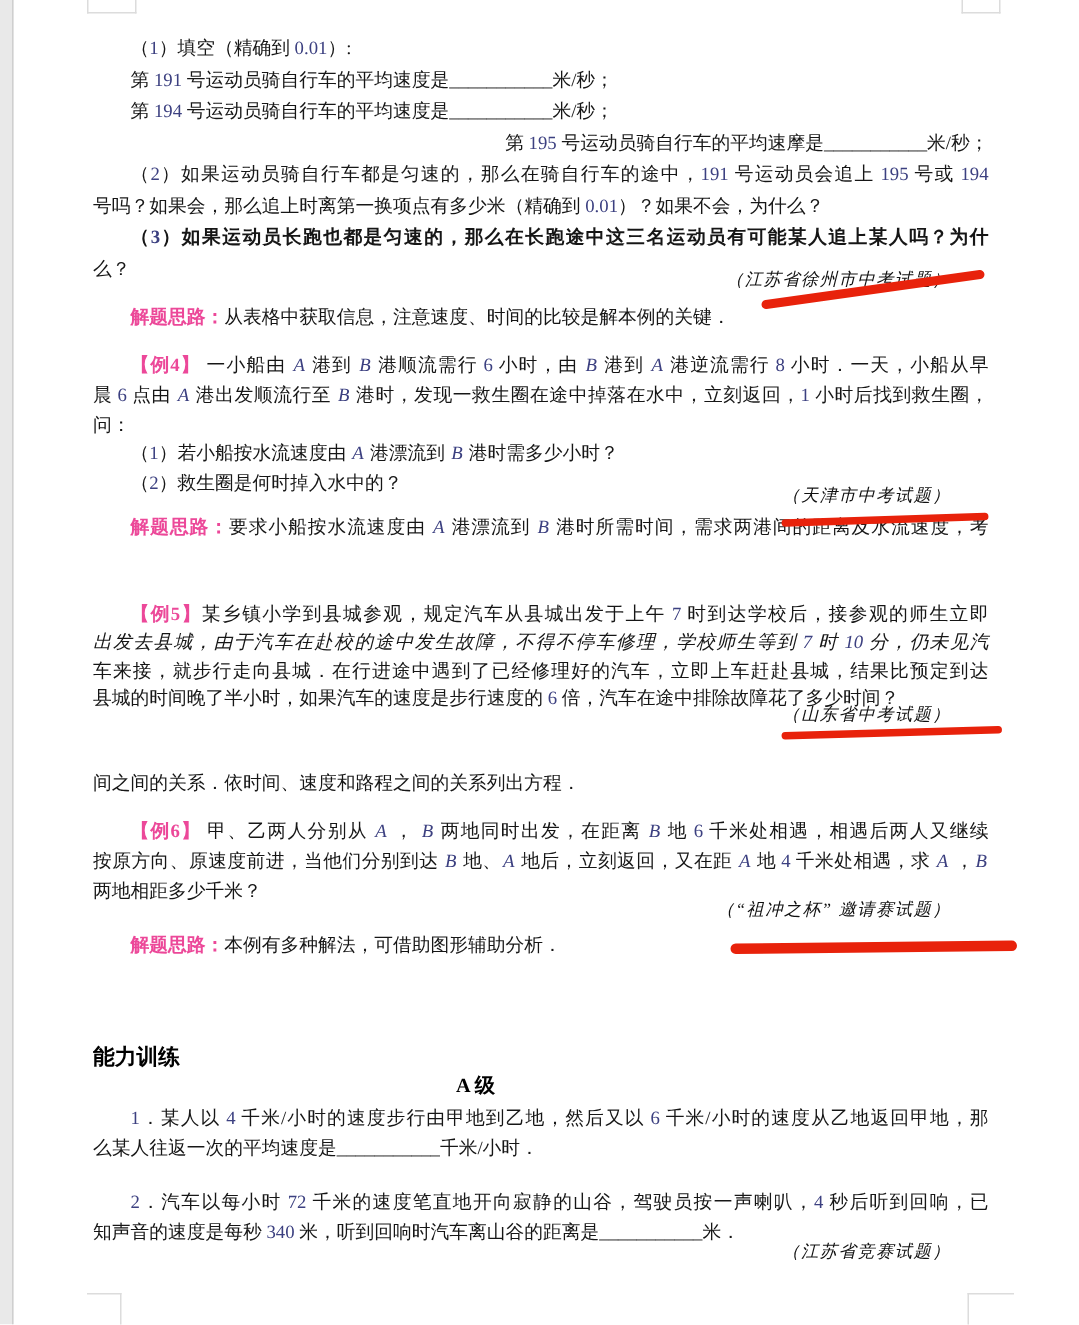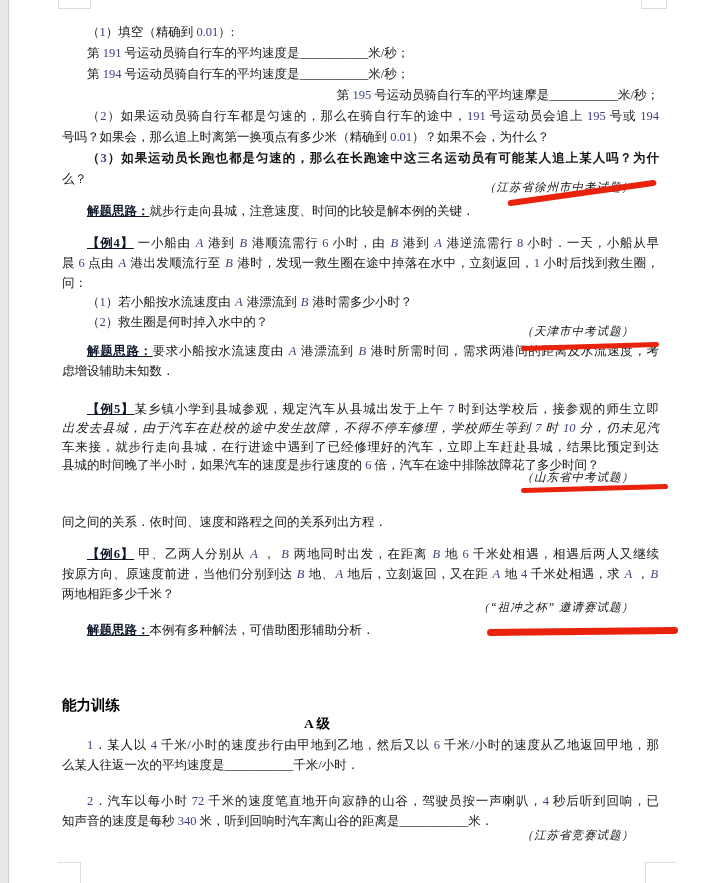--- a/index.html
+++ b/index.html
@@ -13,21 +13,21 @@
     position:absolute;left:0;top:0;width:8px;height:883px;
     background:#e9e9e9;border-right:1px solid #cfcfcf;
   }
   .page{position:absolute;left:0;top:0;width:719px;height:883px;padding-left:23px;}
   .line{
     position:absolute;left:62px;width:597px;height:20px;line-height:20px;
     font-size:12.5px;white-space:normal;
   }
   .j{text-align:justify;text-align-last:justify;}
   .ind{text-indent:2em;}
-  .lbl{font-weight:bold;color:#0f172a;text-decoration:underline;}
+  .lbl{font-weight:bold;color:#ec4899;}
   .num{color:var(--numc,#3c4080);}
   .var{font-style:italic;color:var(--numc,#3c4080);padding:0 1px;font-family:"Liberation Serif",serif;}
   .attr{
     position:absolute;left:62px;width:572px;text-align:right;
     font-style:italic;font-size:11.5px;line-height:15px;letter-spacing:1px;color:#101010;
   }
   .heading{position:absolute;left:62px;font-weight:bold;font-size:14.5px;line-height:18px;color:#000;}
   .level{position:absolute;left:62px;width:510px;text-align:center;font-weight:bold;font-size:13.5px;line-height:17px;color:#000;}
   .stroke{
     position:absolute;background:var(--red,#e8220b);border-radius:4px;
@@ -51,30 +51,29 @@
 
   <div class="line ind" style="top:22px;"><span>（<span class="num">1</span>）填空（精确到 <span class="num">0.01</span>）:</span></div>
   <div class="line ind" style="top:43px;"><span>第 <span class="num">191</span> 号运动员骑自行车的平均速度是___________米/秒；</span></div>
   <div class="line ind" style="top:64px;"><span>第 <span class="num">194</span> 号运动员骑自行车的平均速度是___________米/秒；</span></div>
   <div class="line ind" style="top:85px;text-align:right;"><span>第 <span class="num">195</span> 号运动员骑自行车的平均速摩是___________米/秒；</span></div>
   <div class="line ind j" style="top:106px;"><span>（<span class="num">2</span>）如果运动员骑自行车都是匀速的，那么在骑自行车的途中，<span class="num">191</span> 号运动员会追上 <span class="num">195</span> 号或 <span class="num">194</span></span></div>
   <div class="line" style="top:127px;"><span>号吗？如果会，那么追上时离第一换项点有多少米（精确到 <span class="num">0.01</span>）？如果不会，为什么？</span></div>
   <div class="line ind j" style="top:148px;font-weight:bold;"><span>（<span class="num">3</span>）如果运动员长跑也都是匀速的，那么在长跑途中这三名运动员有可能某人追上某人吗？为什</span></div>
   <div class="line" style="top:169px;"><span>么？</span></div>
   <div class="attr" style="top:180px;">（江苏省徐州市中考试题）</div>
-  <div class="line ind" style="top:201px;"><b class="lbl">解题思路：</b><span>就步行走向县城，注意速度、时间的比较是解本例的关键．</span></div>
+  <div class="line ind" style="top:201px;"><b class="lbl">解题思路：</b><span>从表格中获取信息，注意速度、时间的比较是解本例的关键．</span></div>
 
   <div class="line ind j" style="top:233px;"><b class="lbl">【例4】</b><span> 一小船由 <i class="var">A</i> 港到 <i class="var">B</i> 港顺流需行 <span class="num">6</span> 小时，由 <i class="var">B</i> 港到 <i class="var">A</i> 港逆流需行 <span class="num">8</span> 小时．一天，小船从早</span></div>
   <div class="line j" style="top:253px;"><span>晨 <span class="num">6</span> 点由 <i class="var">A</i> 港出发顺流行至 <i class="var">B</i> 港时，发现一救生圈在途中掉落在水中，立刻返回，<span class="num">1</span> 小时后找到救生圈，</span></div>
   <div class="line" style="top:273px;"><span>问：</span></div>
   <div class="line ind" style="top:292px;"><span>（<span class="num">1</span>）若小船按水流速度由 <i class="var">A</i> 港漂流到 <i class="var">B</i> 港时需多少小时？</span></div>
   <div class="line ind" style="top:312px;"><span>（<span class="num">2</span>）救生圈是何时掉入水中的？</span></div>
   <div class="attr" style="top:324px;">（天津市中考试题）</div>
   <div class="line ind j" style="top:341px;"><b class="lbl">解题思路：</b><span>要求小船按水流速度由 <i class="var">A</i> 港漂流到 <i class="var">B</i> 港时所需时间，需求两港间的距离及水流速度，考</span></div>
-  <div class="line" style="top:361px;"><span>虑增设辅助未知数．</span></div>
 
   <div class="line ind j" style="top:399px;"><b class="lbl">【例5】</b><span>某乡镇小学到县城参观，规定汽车从县城出发于上午 <span class="num">7</span> 时到达学校后，接参观的师生立即</span></div>
   <div class="line j" style="top:418px;font-style:italic;"><span>出发去县城，由于汽车在赴校的途中发生故障，不得不停车修理，学校师生等到 <span class="num">7</span> 时 <span class="num">10</span> 分，仍未见汽</span></div>
   <div class="line j" style="top:437px;"><span>车来接，就步行走向县城．在行进途中遇到了已经修理好的汽车，立即上车赶赴县城，结果比预定到达</span></div>
   <div class="line" style="top:455px;"><span>县城的时间晚了半小时，如果汽车的速度是步行速度的 <span class="num">6</span> 倍，汽车在途中排除故障花了多少时间？</span></div>
   <div class="attr" style="top:470px;">（山东省中考试题）</div>
   <div class="line" style="top:512px;"><span>间之间的关系．依时间、速度和路程之间的关系列出方程．</span></div>
 
   <div class="line ind j" style="top:544px;"><b class="lbl">【例6】</b><span> 甲、乙两人分别从 <i class="var">A</i> ， <i class="var">B</i> 两地同时出发，在距离 <i class="var">B</i> 地 <span class="num">6</span> 千米处相遇，相遇后两人又继续</span></div>
   <div class="line j" style="top:564px;"><span>按原方向、原速度前进，当他们分别到达 <i class="var">B</i> 地、<i class="var">A</i> 地后，立刻返回，又在距 <i class="var">A</i> 地 <span class="num">4</span> 千米处相遇，求 <i class="var">A</i> ，<i class="var">B</i></span></div>

